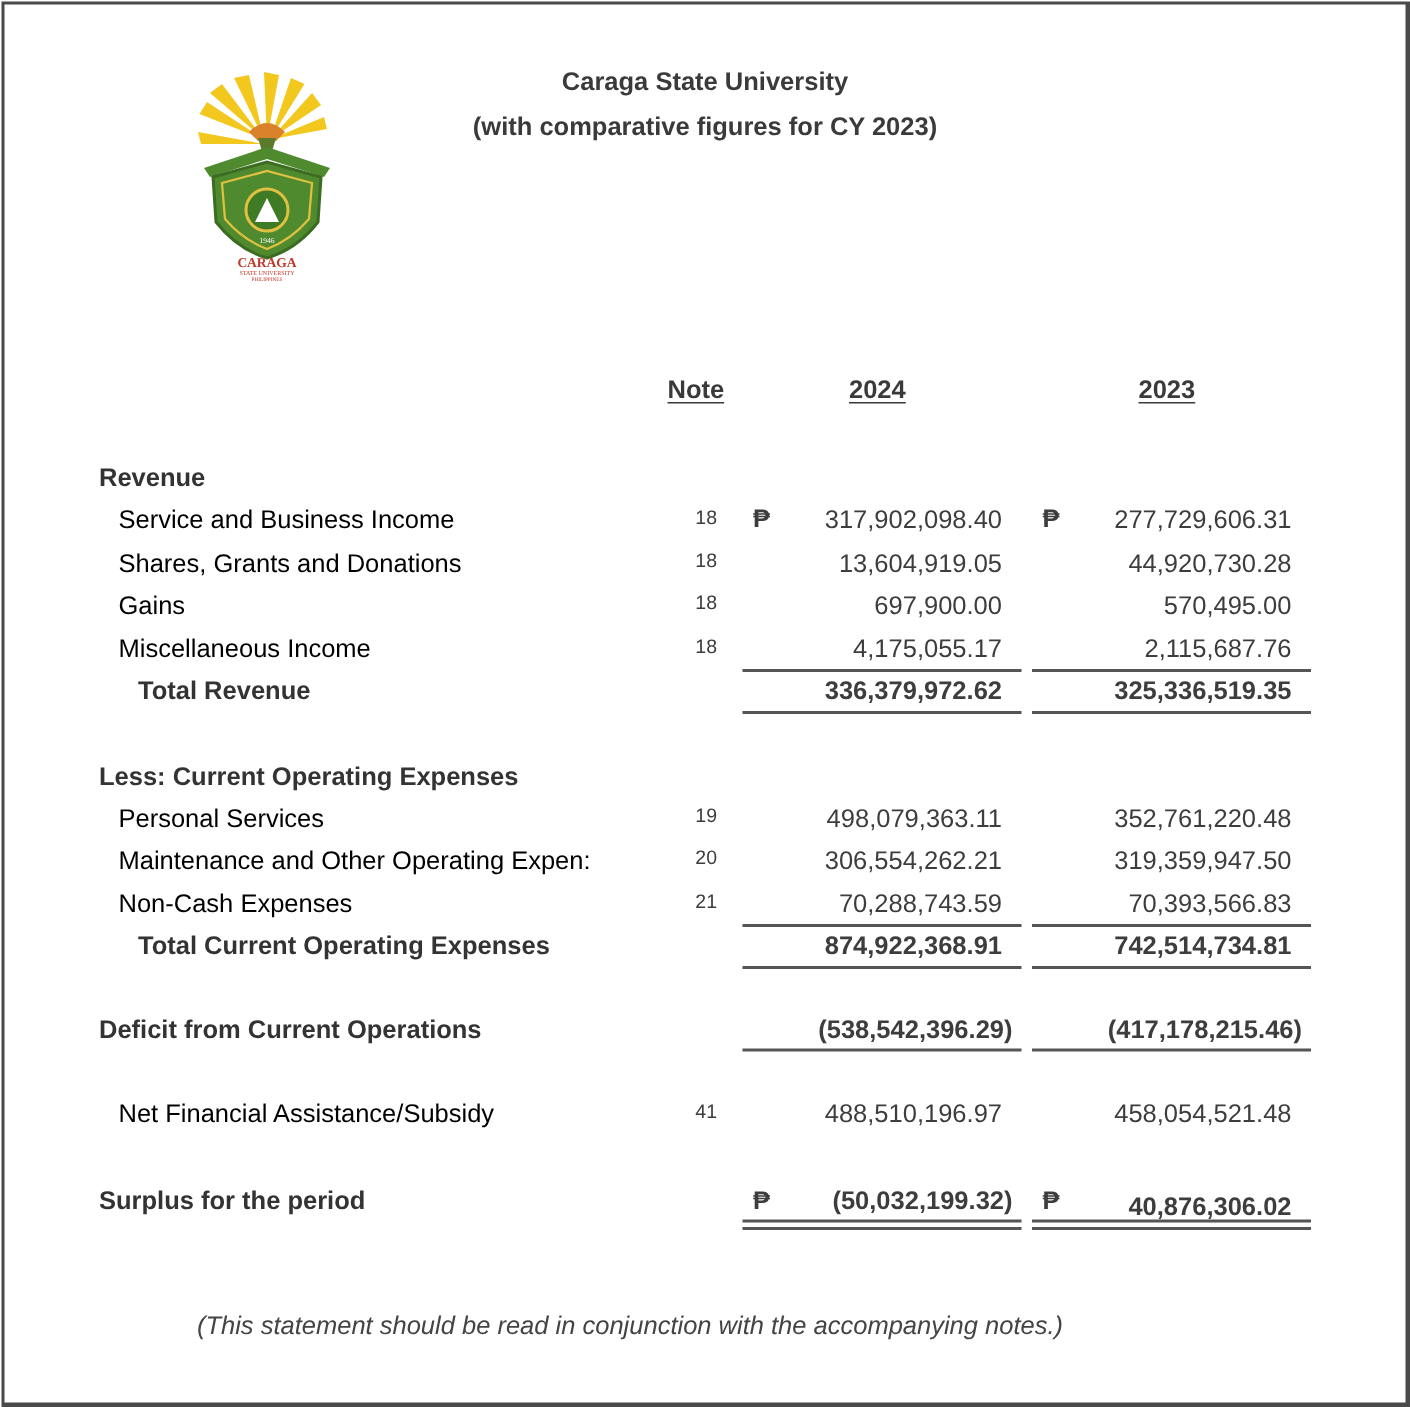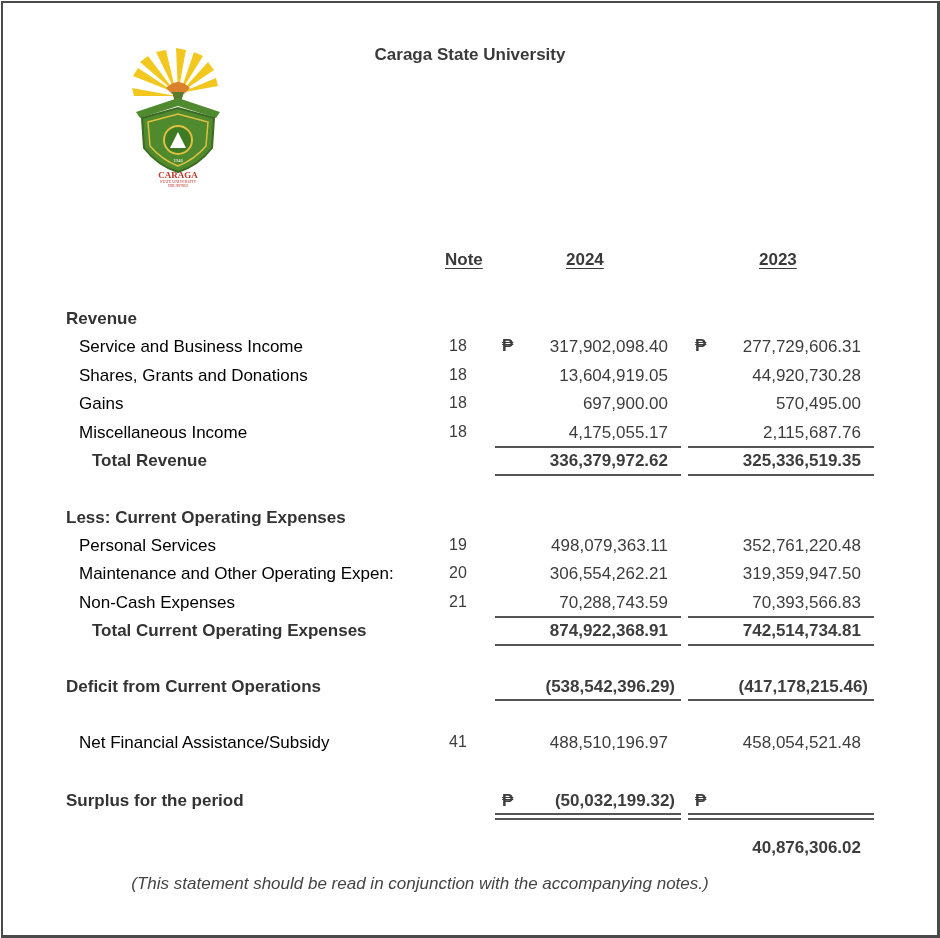--- a/index.html
+++ b/index.html
@@ -5,21 +5,21 @@
   html, body { margin: 0; padding: 0; background: #ffffff; }
   body { width: 940px; height: 938px; position: relative; overflow: hidden; font-family: "Liberation Sans", sans-serif; color: #333333; }
   .frame { position: absolute; left: 1px; top: 1px; width: 934px; height: 932px; border: 2px solid #4a4a4a; border-right-width: 3px; border-bottom-width: 3px; box-sizing: content-box; background: #ffffff; }
   .logo { position: absolute; left: 128px; top: 48px; width: 100px; height: 140px; }
   .title-block { position: absolute; left: 260px; top: 40px; width: 420px; text-align: center; font-weight: bold; font-size: 17px; color: #3a3a3a; }
   .title-block div { height: 30px; line-height: 30px; }
   .abs { position: absolute; white-space: nowrap; }
   .hdr { font-weight: bold; font-size: 17px; text-decoration: underline; text-underline-offset: 3px; color: #3a3a3a; }
   .row-label { position: absolute; font-size: 17px; color: #000000; white-space: nowrap; }
   .bold { font-weight: bold; color: #333333; }
-  .note { position: absolute; font-size: 16px; width: 40px; text-align: center; color: #3d3d3d; }
+  .note { position: absolute; font-size: 13px; width: 40px; text-align: right; color: #3d3d3d; }
   .amt { position: absolute; font-size: 17px; text-align: right; color: #3d3d3d; white-space: nowrap; }
   .c24 { left: 495px; width: 173px; }
   .c23 { left: 688px; width: 173px; }
   .peso { position: absolute; font-size: 17px; font-weight: bold; color: #3d3d3d; }
   .line { position: absolute; height: 0; border-top: 2px solid #555555; }
   .dline { position: absolute; height: 3px; border-top: 2px solid #555555; border-bottom: 2px solid #555555; }
   .footer { position: absolute; left: 0; top: 874px; width: 840px; text-align: center; font-style: italic; font-size: 17px; color: #444444; }
 </style>
 </head>
 <body>
@@ -45,20 +45,21 @@
   <circle cx="50" cy="92" r="14" fill="#3f7a24" stroke="#e0c040" stroke-width="2"></circle>
   <polygon points="42,100 50,84 58,100" fill="#ffffff"></polygon>
   <text x="50" y="114" font-size="5" fill="#ffffff" text-anchor="middle" font-family="Liberation Serif, serif">1946</text>
   <text x="50" y="130" font-size="9" fill="#c0392b" text-anchor="middle" font-family="Liberation Serif, serif" font-weight="bold">CARAGA</text>
   <text x="50" y="135" font-size="4" fill="#c0392b" text-anchor="middle" font-family="Liberation Serif, serif">STATE UNIVERSITY</text>
   <text x="50" y="139" font-size="3.5" fill="#c0392b" text-anchor="middle" font-family="Liberation Serif, serif">PHILIPPINES</text>
 </svg>
 
 <div class="title-block">
   <div>Caraga State University</div>
+  <div>(with comparative figures for CY 2023)</div>
 </div>
 
 <div class="abs hdr" style="left:445px; top:250px;">Note</div>
 <div class="abs hdr" style="left:566px; top:250px;">2024</div>
 <div class="abs hdr" style="left:759px; top:250px;">2023</div>
 
 <div class="row-label bold" style="left:66px; top:309px;">Revenue</div>
 
 <div class="row-label" style="left:79px; top:337px;">Service and Business Income</div>
 <div class="note" style="left:438px; top:337px;">18</div>
@@ -128,18 +129,18 @@
 
 <div class="row-label" style="left:79px; top:733px;">Net Financial Assistance/Subsidy</div>
 <div class="note" style="left:438px; top:733px;">41</div>
 <div class="amt c24" style="top:733px;">488,510,196.97</div>
 <div class="amt c23" style="top:733px;">458,054,521.48</div>
 
 <div class="row-label bold" style="left:66px; top:791px;">Surplus for the period</div>
 <div class="peso" style="left:502px; top:791px;">₱</div>
 <div class="amt c24 bold" style="top:791px; width:180px;">(50,032,199.32)</div>
 <div class="peso" style="left:695px; top:791px;">₱</div>
-<div class="amt c23 bold" style="top:838px;">40,876,306.02</div>
+<div class="amt c23 bold" style="top:795px;">40,876,306.02</div>
 
 <div class="dline" style="left:495px; width:186px; top:813px;"></div>
 <div class="dline" style="left:688px; width:186px; top:813px;"></div>
 
 <div class="footer">(This statement should be read in conjunction with the accompanying notes.)</div>
 
 </body></html>

